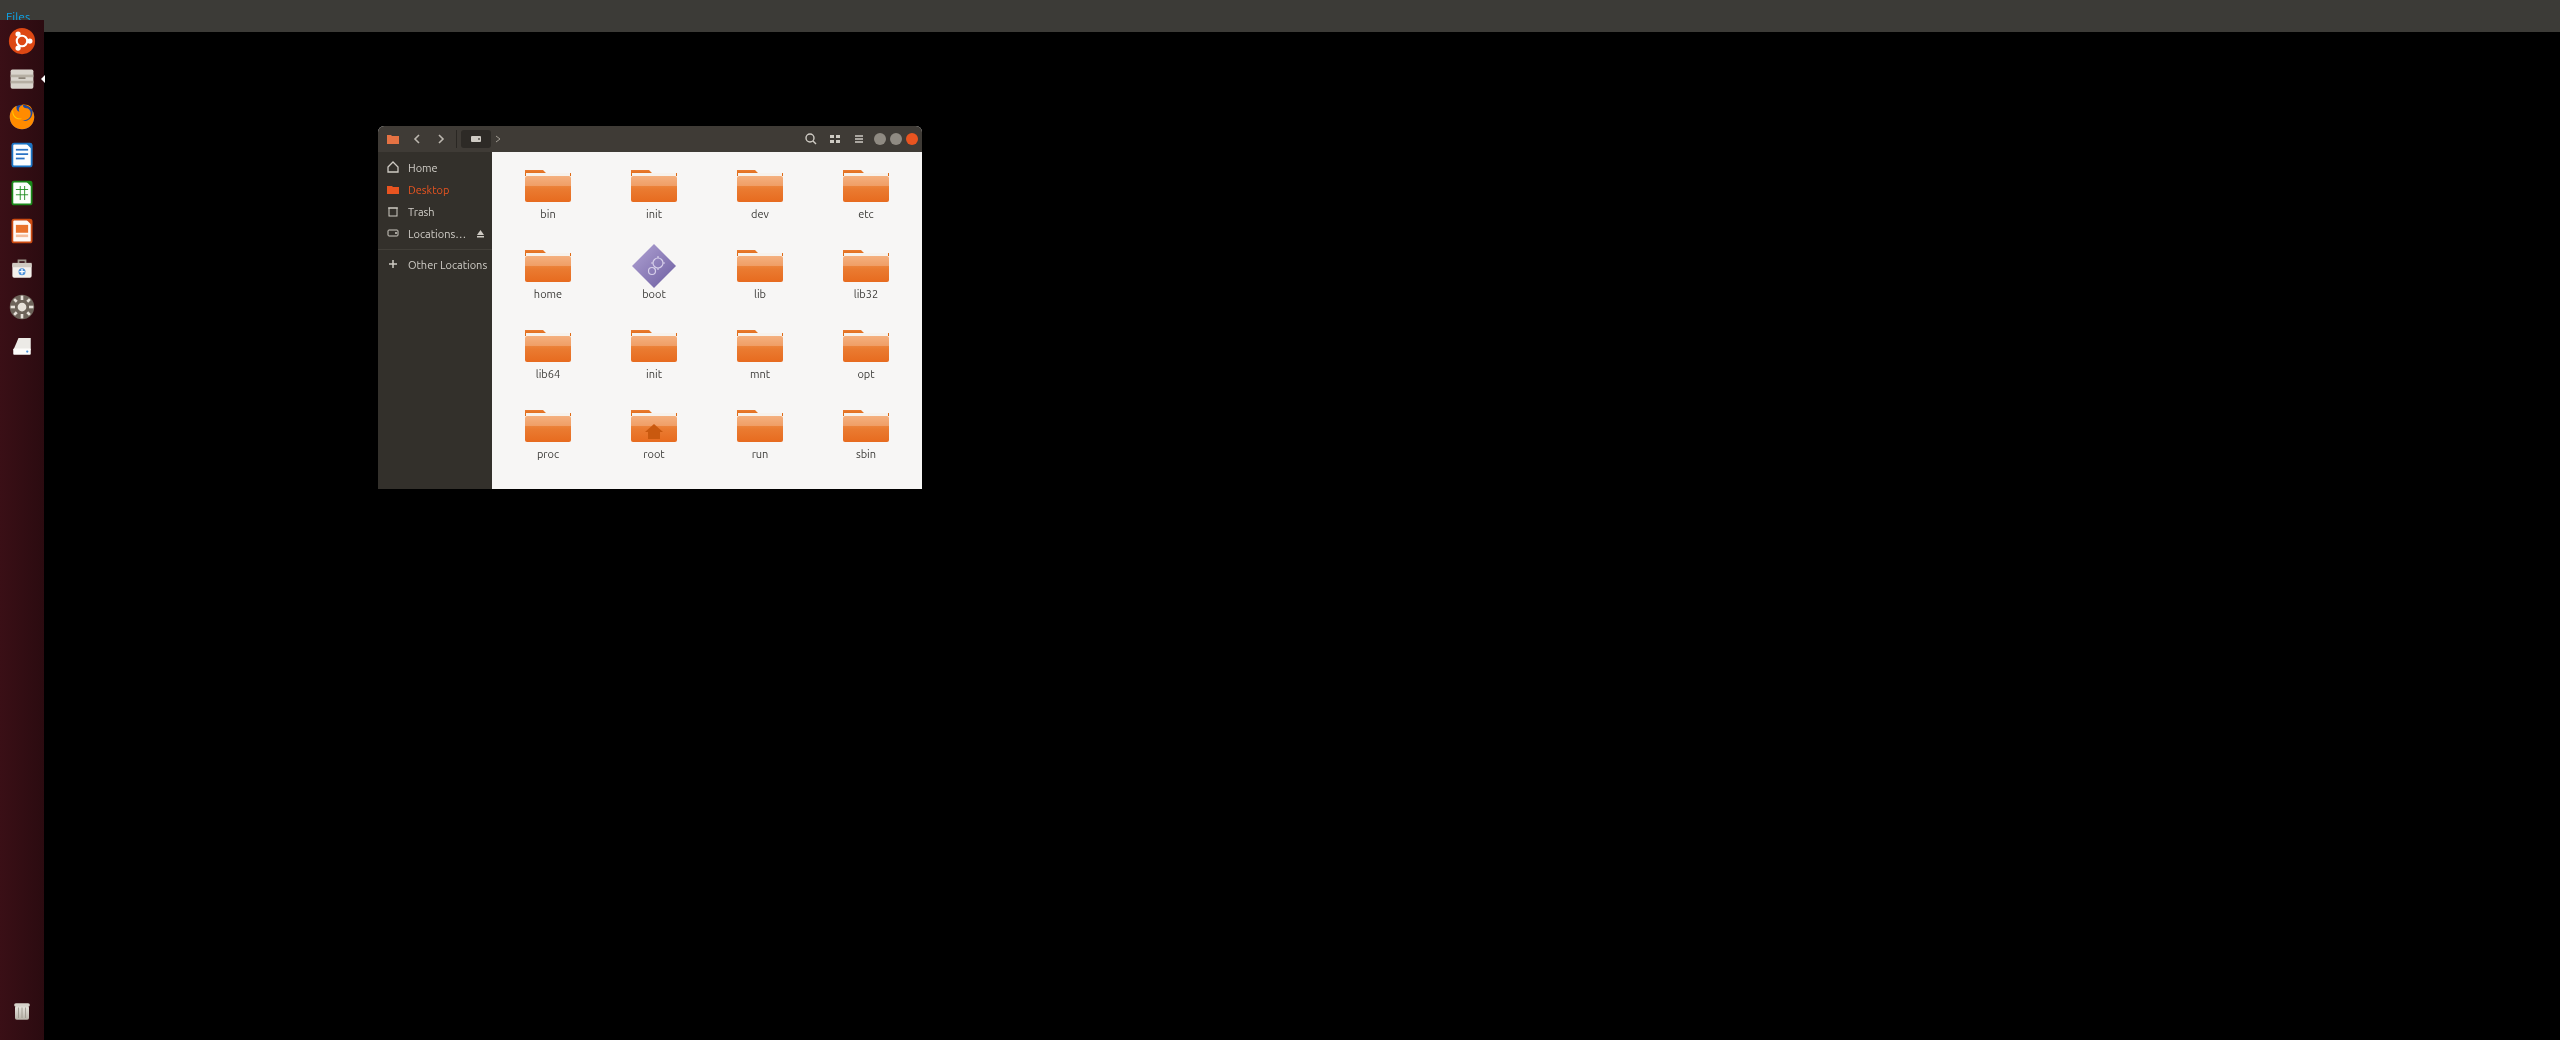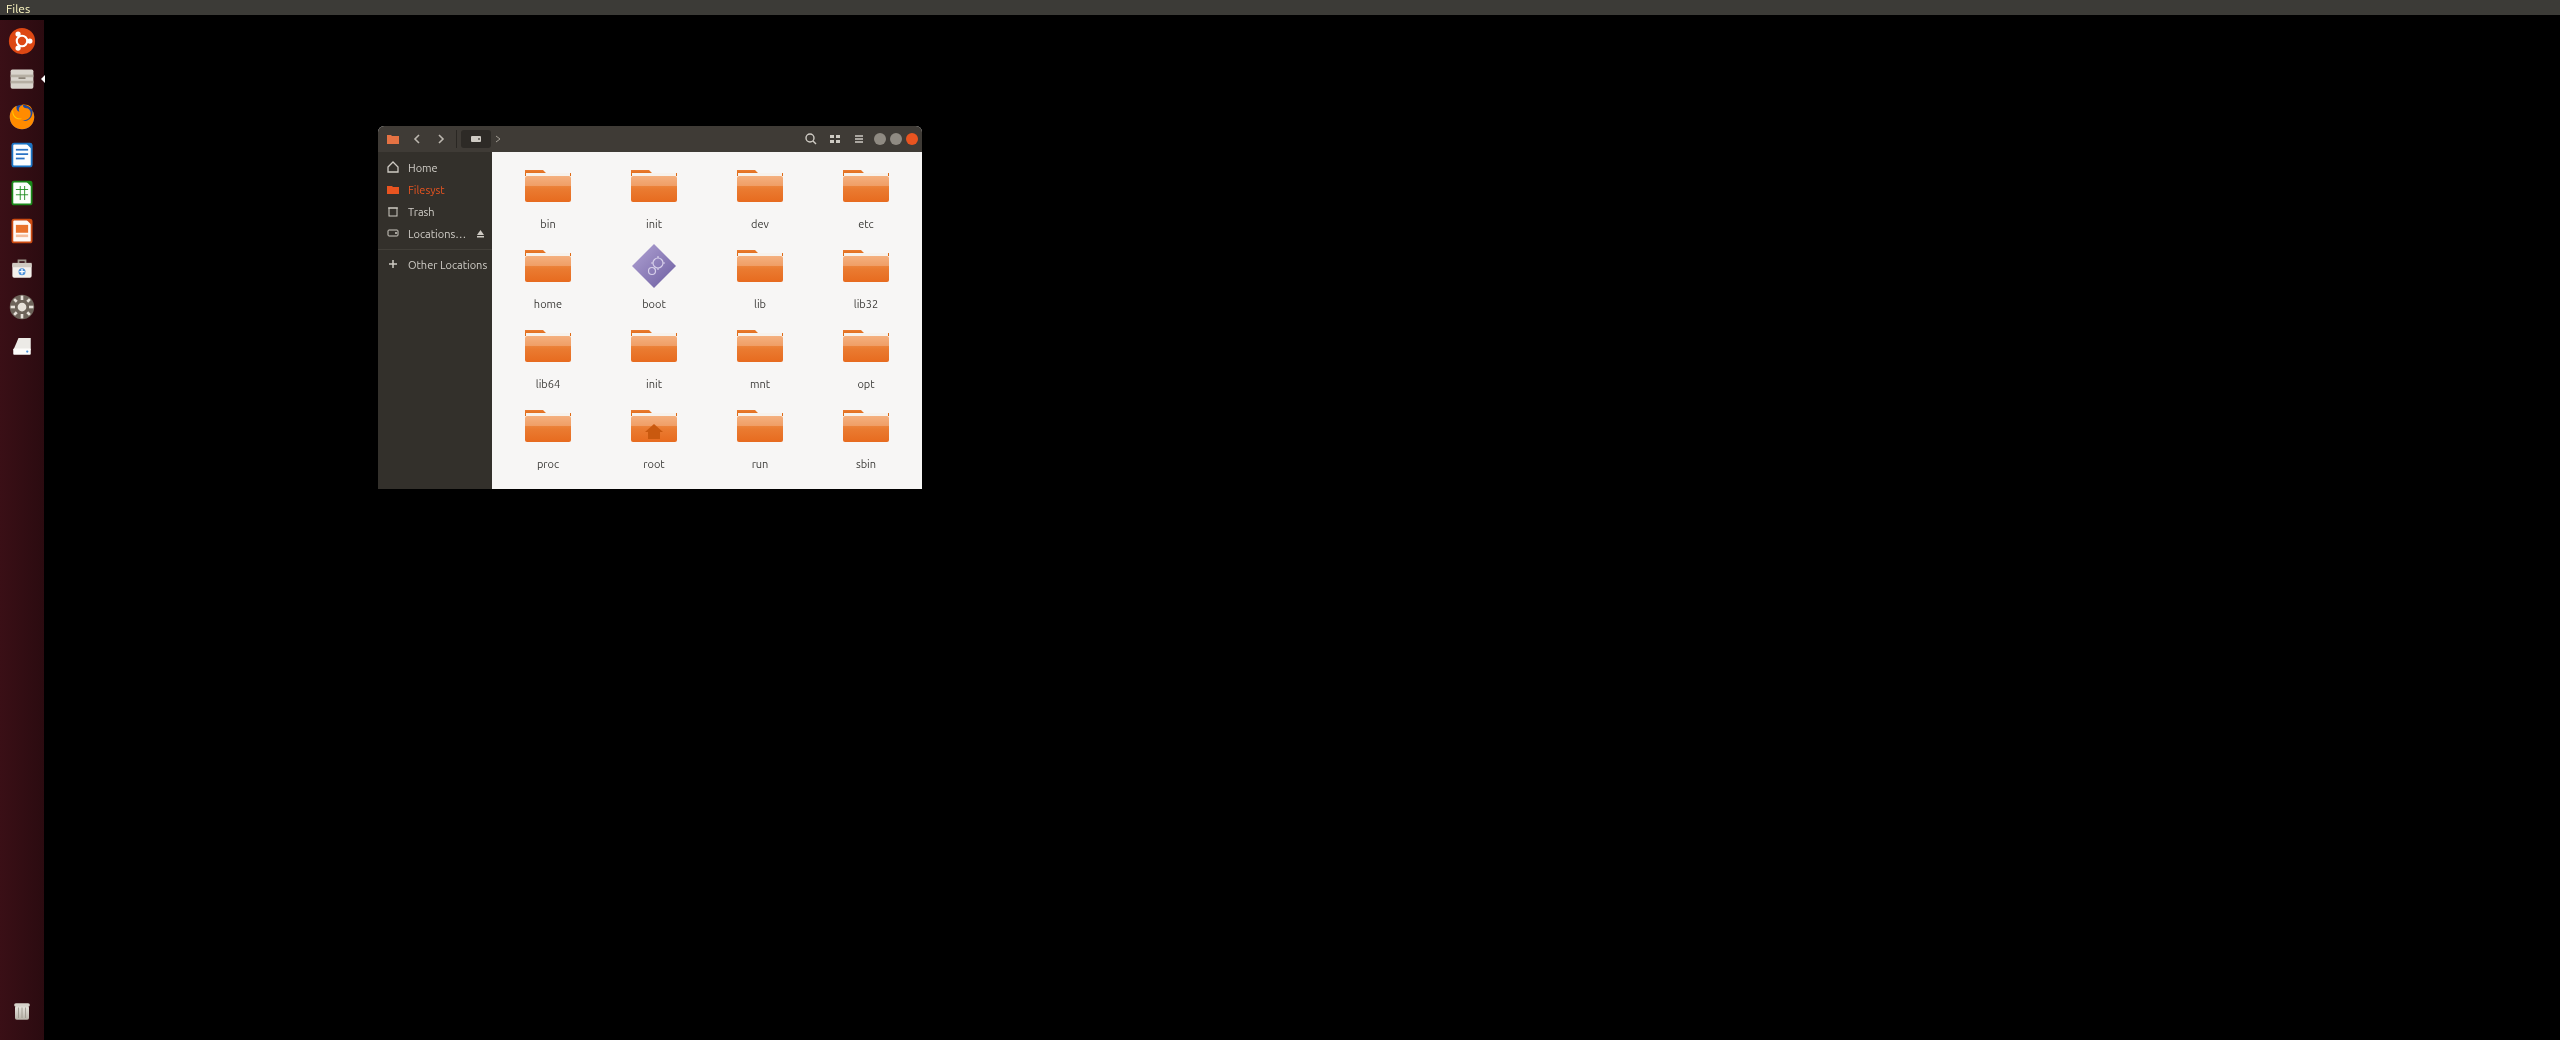--- a/index.html
+++ b/index.html
@@ -1,17 +1,17 @@
 <!DOCTYPE html>
 <html><head>
 <meta charset="utf-8">
 <style>
   html,body{margin:0;padding:0;width:2560px;height:1040px;background:#000;font-family:Ubuntu,"Segoe UI",Arial,sans-serif;font-size:12px;color:#ddd;overflow:hidden}
   
-  .menubar{position:absolute;left:0;top:0;right:0;height:15px;background:#3c3b37;display:flex;align-items:flex-end;padding-left:6px;color:#fef9c3;font-size:12px}
+  .menubar{position:absolute;left:0;top:0;right:0;height:32px;background:#3c3b37;display:flex;align-items:center;padding-left:6px;color:#0ea5e9;font-size:12px}
   
   .launcher{position:absolute;left:0;top:20px;width:44px;bottom:0;background:linear-gradient(90deg,#3a0f16 0%,#2b0b10 100%)}
   .launch-item{width:34px;height:34px;margin:4px auto 2px auto;border-radius:6px;display:flex;align-items:center;justify-content:center;position:relative}
   .launch-item.sel::after{content:"";position:absolute;right:-6px;top:50%;transform:translateY(-50%);border:4px solid transparent;border-right-color:#fff}
   .launch-item svg{width:28px;height:28px}
   .launcher-bottom{position:absolute;bottom:10px;left:0;right:0}
   
   .fm{position:absolute;left:378px;top:126px;width:544px;height:363px;background:#ffffff;border-radius:6px 6px 0 0;overflow:hidden;box-shadow:0 8px 28px rgba(0,0,0,.55)}
   .fm-head{height:26px;background:#3f3b36;display:flex;align-items:center;padding:0 4px;gap:2px}
   .hd-btn{width:22px;height:20px;border-radius:3px;display:flex;align-items:center;justify-content:center;color:#d0cdc7}
@@ -20,21 +20,21 @@
   .hd-spacer{flex:1}
   .win-dot{width:12px;height:12px;border-radius:50%;margin-left:2px}
   .fm-body{position:absolute;top:26px;bottom:0;left:0;right:0;display:flex}
   .sidebar{width:114px;background:#33302b;display:flex;flex-direction:column;padding-top:5px}
   .sb-item{height:22px;display:flex;align-items:center;padding-left:8px;gap:8px;color:#d1cec8;font-size:11px;position:relative}
   .sb-item.active{color:#e95420}
   .sb-item .eject{position:absolute;right:6px}
   .content{flex:1;background:#f7f6f5;overflow:hidden}
   .grid{display:grid;grid-template-columns:repeat(4,1fr);padding:8px 6px 0 6px;column-gap:6px;row-gap:2px}
   .item{display:flex;flex-direction:column;align-items:center;height:78px}
-  .item-label{font-size:11px;color:#3b3a37;margin-top:10px}
+  .item-label{font-size:11px;color:#3b3a37;margin-top:0}
   .folder-ic{width:58px;height:48px;position:relative}
   .ic-svg{width:100%;height:100%}
 </style>
 </head>
 <body>
 
 <div class="menubar">
   <span>Files</span>
 </div>
 
@@ -206,21 +206,21 @@
         <div class="sb-item">
           <span><svg width="14" height="14" viewBox="0 0 14 14">
               <path d="M2 7l5-5 5 5v5H2z" fill="none" stroke="#cfcbc4" stroke-width="1.3"></path>
             </svg></span>
           <span>Home</span>
         </div>
         <div class="sb-item active">
           <span><svg width="14" height="14" viewBox="0 0 14 14">
               <path d="M1 4h5l1 1h6v7H1z" fill="#e95420"></path>
             </svg></span>
-          <span>Filesyst</span>
+          <span>Desktop</span>
         </div>
         <div class="sb-item">
           <span><svg width="14" height="14" viewBox="0 0 14 14">
               <rect x="3" y="4" width="8" height="8" stroke="#cfcbc4" fill="none"></rect>
               <line x1="2" y1="4" x2="12" y2="4" stroke="#cfcbc4"></line>
             </svg></span>
           <span>Trash</span>
         </div>
         <div class="sb-item">
           <span><svg width="14" height="14" viewBox="0 0 14 14">

